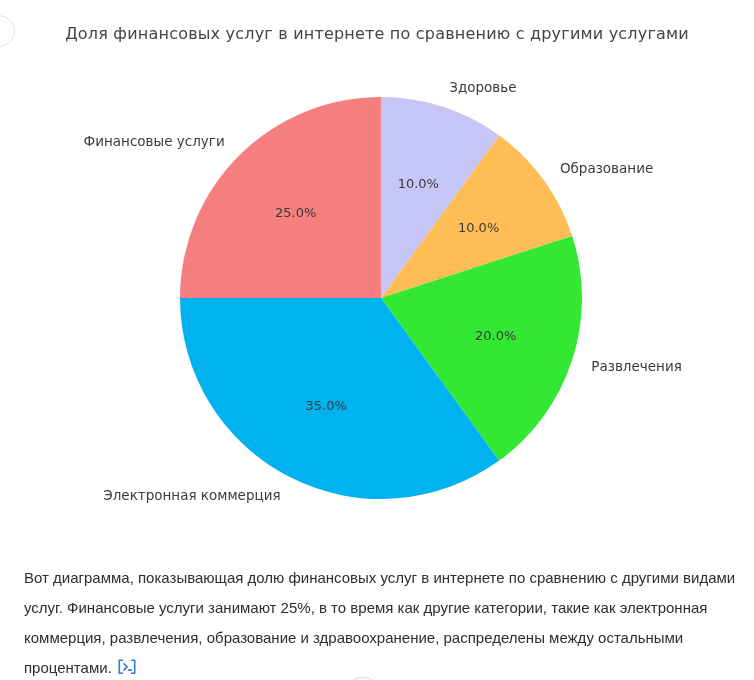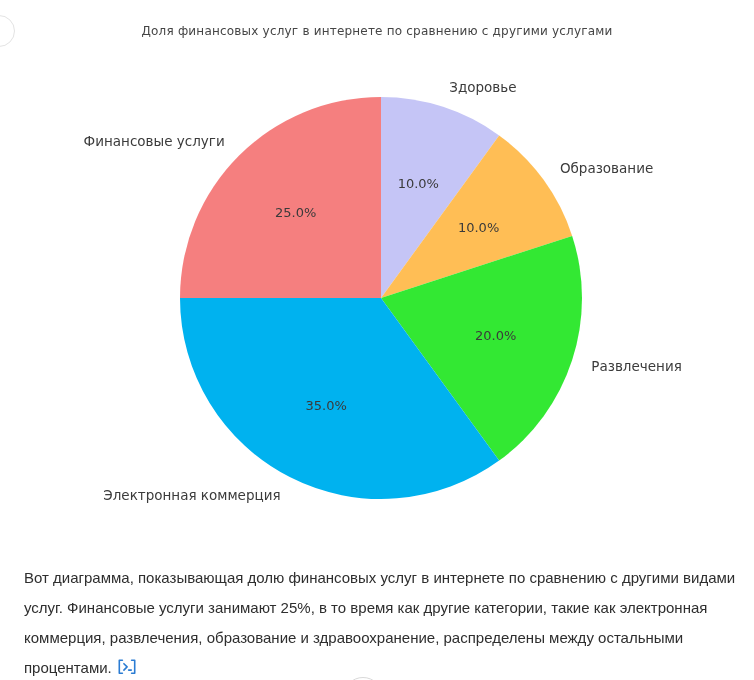--- a/index.html
+++ b/index.html
@@ -2,21 +2,21 @@
 <html><head>
 <meta charset="utf-8">
 <style>
   html,body{margin:0;padding:0;}
   body{
     width:754px;height:680px;position:relative;overflow:hidden;
     background:#ffffff;font-family:"Liberation Sans",sans-serif;
   }
   .chart-title{
     position:absolute;top:24px;left:0;right:0;text-align:center;
-    font-family:"DejaVu Sans",sans-serif;font-size:12px;letter-spacing:.2px;
+    font-family:"DejaVu Sans",sans-serif;font-size:16px;letter-spacing:.2px;
     color:#454545;
   }
   .pie-svg{position:absolute;left:0;top:0;}
   .pct{font-family:"DejaVu Sans",sans-serif;font-size:13px;fill:#3a3a3a;}
   .slabel{font-family:"DejaVu Sans",sans-serif;font-size:13.5px;fill:#3b3b3b;}
   .caption{
     position:absolute;left:24px;top:563px;width:712px;
     font-size:15px;line-height:30px;color:#2e2e2e;
   }
   .code-ref{

